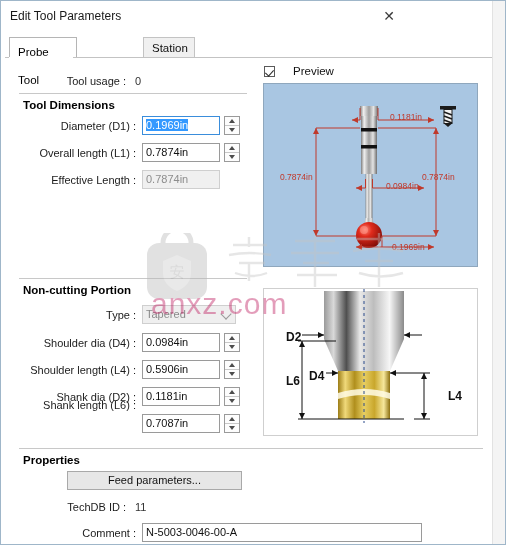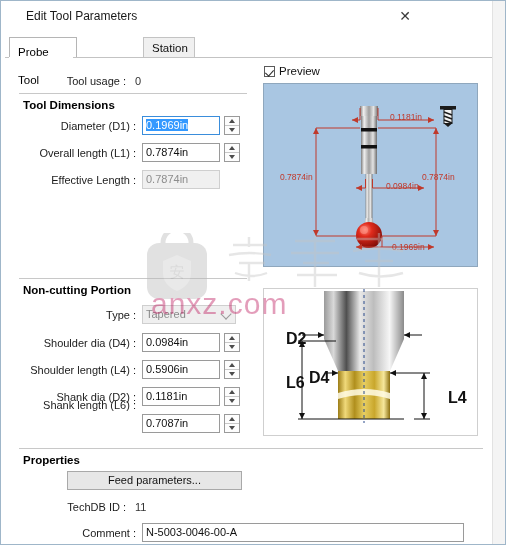--- a/index.html
+++ b/index.html
@@ -5,21 +5,21 @@
   html,body{margin:0;padding:0;}
   body{
     width:506px;height:545px;overflow:hidden;
     font-family:"Liberation Sans","DejaVu Sans",sans-serif;
     font-size:11px;color:#000;background:#fff;
   }
   #root{position:relative;width:506px;height:545px;background:#ffffff;
         border:1px solid #9fb6c9;box-sizing:border-box;}
 
   
-  .titlebar{position:absolute;left:16px;top:0;width:408px;height:30px;background:#ffffff;}
+  .titlebar{position:absolute;left:0;top:0;width:408px;height:30px;background:#ffffff;}
   .title-text{position:absolute;left:9px;top:8px;font-size:12px;color:#1a1a1a;}
   .close-btn{position:absolute;right:6px;top:4px;width:28px;height:22px;
              display:flex;align-items:center;justify-content:center;
              font-size:14px;color:#3a3a3a;cursor:pointer;}
 
   
   .tabstrip{position:absolute;left:4px;top:36px;width:498px;height:21px;}
   .tab{position:absolute;top:0;height:20px;line-height:20px;padding:0 8px;
        font-size:11.5px;color:#111;background:#f0f0f0;
        border:1px solid #c3c3c3;border-bottom:none;box-sizing:border-box;cursor:pointer;}
@@ -54,36 +54,36 @@
         border-right:1.4px solid #9a9a9a;border-bottom:1.4px solid #9a9a9a;
         transform:rotate(45deg);}
 
   .btn{position:absolute;box-sizing:border-box;height:19px;line-height:17px;text-align:center;
        border:1px solid #a9a9a9;background:#e7e7e7;font-size:11px;color:#111;cursor:pointer;}
 
   .rotext{position:absolute;font-size:11px;color:#7d7d7d;}
   .rotext.dark{color:#333;}
 
   
-  .cbwrap{position:absolute;display:flex;align-items:center;gap:4px;cursor:pointer;}
+  .cbwrap{position:absolute;display:flex;align-items:center;gap:18px;cursor:pointer;}
   .cbbox{width:11px;height:11px;box-sizing:border-box;border:1px solid #5a5a5a;background:#fff;position:relative;}
   .cbbox:after{content:"";position:absolute;left:2px;top:1px;width:4px;height:7px;
                border-right:1.6px solid #2a2a2a;border-bottom:1.6px solid #2a2a2a;
                transform:rotate(42deg);}
   .cblabel{font-size:11.5px;color:#111;}
 
   
   .prev{position:absolute;left:262px;top:82px;width:215px;height:184px;
         background:#a9c6e2;border:1px solid #8fa7bd;box-sizing:border-box;overflow:hidden;}
   .dimtxt{position:absolute;color:#c0392b;font-size:8.5px;white-space:nowrap;}
 
   
   .diag{position:absolute;left:262px;top:287px;width:215px;height:148px;
         background:#ffffff;border:1px solid #cfcfcf;box-sizing:border-box;overflow:hidden;}
-  .dlab{position:absolute;color:#111;font-size:16px;font-weight:bold;}
+  .dlab{position:absolute;color:#111;font-size:12px;font-weight:bold;}
 
   
   .wm{position:absolute;pointer-events:none;opacity:.42;}
   .wm-text{position:absolute;left:150px;top:286px;font-size:30px;color:#be185d;
            font-family:"Liberation Sans",sans-serif;letter-spacing:1px;}
   .wm-badge{position:absolute;left:140px;top:232px;width:72px;height:68px;}
 
   .scrollcol{position:absolute;right:0;top:0;width:13px;height:543px;background:#f4f4f4;
              border-left:1px solid #e2e2e2;box-sizing:border-box;}
 </style>
@@ -206,21 +206,21 @@
 
   <div class="grp-rule" style="left:18px;top:447px;width:464px;"></div>
   <div class="grp-title" style="left:22px;top:453px;">Properties</div>
 
   <div class="btn" style="left:66px;top:470px;width:175px;">Feed parameters...</div>
 
   <div class="lbl" style="left:10px;top:500px;width:115px;">TechDB ID :</div>
   <div class="rotext dark" style="left:134px;top:500px;">11</div>
 
   <div class="lbl" style="left:10px;top:526px;width:125px;">Comment :</div>
-  <div class="txt" style="left:141px;top:522px;width:322px;">
+  <div class="txt" style="left:141px;top:522px;width:280px;">
     <span>N-5003-0046-00-A</span>
   </div>
 
   <div class="cbwrap" style="left:263px;top:64px;">
     <span class="cbbox"></span>
     <span class="cblabel">Preview</span>
   </div>
 
   <div class="prev">
     <svg width="213" height="182" viewBox="0 0 213 182">

